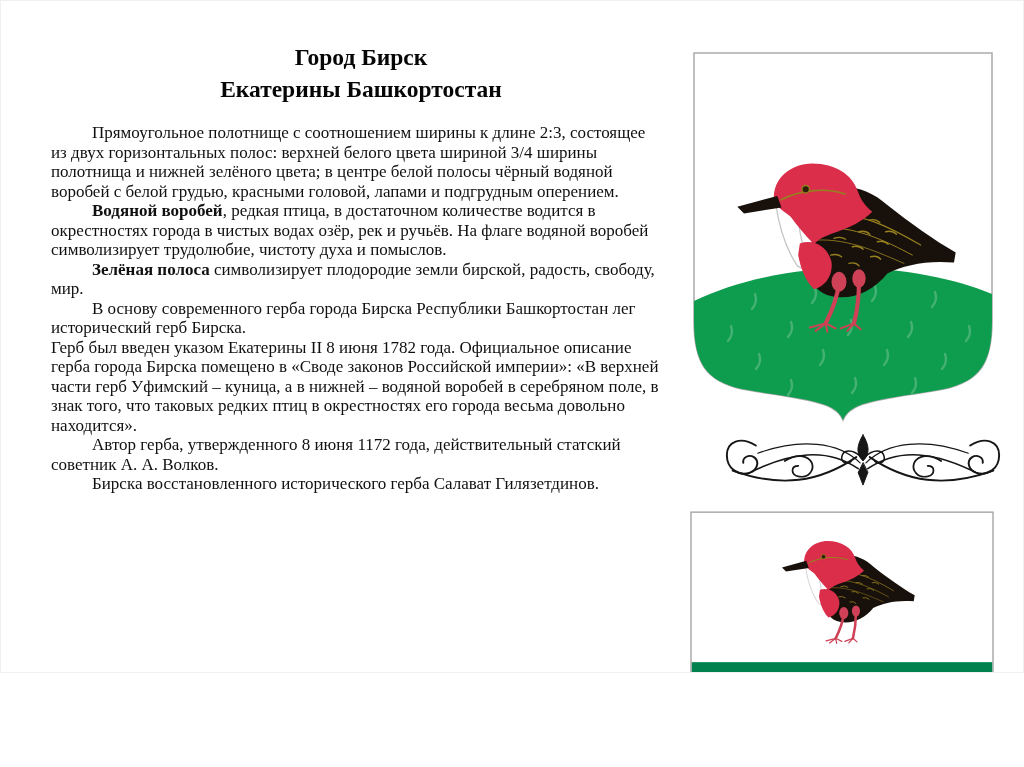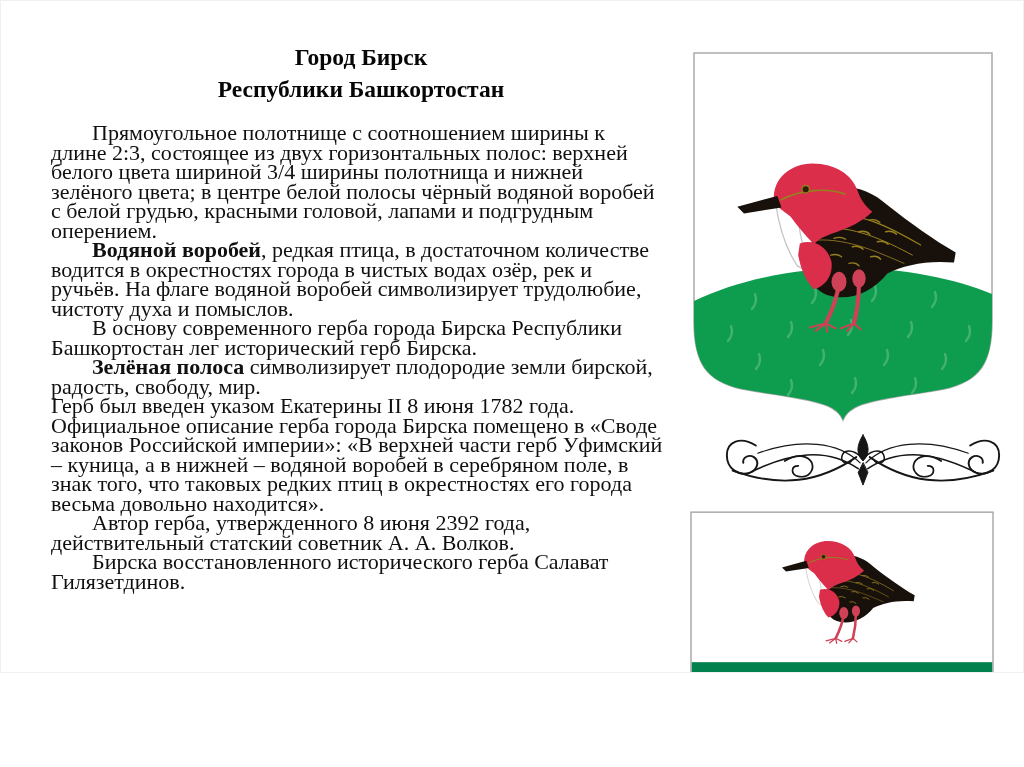--- a/index.html
+++ b/index.html
@@ -7,47 +7,47 @@
     position:relative;width:1024px;height:673px;background:#ffffff;
     border:1px solid #f0f0f0;box-sizing:border-box;overflow:hidden;
     font-family:Liberation Serif, serif;color:var(--ink,#111);
   }
   .title-block{
     position:absolute;left:40px;top:40px;width:640px;
     text-align:center;font-weight:bold;font-size:23.5px;line-height:32px;color:#060606;
   }
   .article{
     position:absolute;left:50px;top:122px;width:612px;
-    font-size:22px;line-height:19.5px;color:#101010;
+    font-size:17px;line-height:19.5px;color:#101010;
   }
   .article p{margin:0;padding:0;text-align:left;}
   .article p.indent{text-indent:41px;}
   .article .bold{font-weight:bold;text-align:right;}
   .herb{position:absolute;left:691px;top:50px;width:302px;height:372px;}
   .flourish{position:absolute;left:718px;top:431px;width:288px;height:56px;}
   .flag{position:absolute;left:689px;top:510px;width:304px;height:203px;}
   svg{display:block;}
 </style>
 </head>
 <body>
 
 <div class="page">
 
   <div class="title-block">
     <div>Город Бирск</div>
-    <div>Республики Башкортостан</div>
+    <div>Екатерины Башкортостан</div>
   </div>
 
   <div class="article">
       <p class="indent"><span>Прямоугольное полотнище с соотношением ширины к длине 2:3, состоящее из двух горизонтальных полос: верхней белого цвета шириной 3/4 ширины полотнища и нижней зелёного цвета; в центре белой полосы чёрный водяной воробей с белой грудью, красными головой, лапами и подгрудным оперением.</span></p>
       <p class="indent"><span class="bold">Водяной воробей</span><span>, редкая птица, в достаточном количестве водится в окрестностях города в чистых водах озёр, рек и ручьёв. На флаге водяной воробей символизирует трудолюбие, чистоту духа и помыслов.</span></p>
+      <p class="indent"><span class="bold">Зелёная полоса</span><span> символизирует плодородие земли бирской, радость, свободу, мир.</span></p>
       <p class="indent"><span>В основу современного герба города Бирска Республики Башкортостан лег исторический герб Бирска.</span></p>
-      <p class="indent"><span class="bold">Зелёная полоса</span><span> символизирует плодородие земли бирской, радость, свободу, мир.</span></p>
       <p class=""><span>Герб был введен указом Екатерины II 8 июня 1782 года. Официальное описание герба города Бирска помещено в «Своде законов Российской империи»: «В верхней части герб Уфимский – куница, а в нижней – водяной воробей в серебряном поле, в знак того, что таковых редких птиц в окрестностях его города весьма довольно находится».</span></p>
-      <p class="indent"><span>Автор герба, утвержденного 8 июня 2392 года, действительный статский советник А. А. Волков.</span></p>
+      <p class="indent"><span>Автор герба, утвержденного 8 июня 1172 года, действительный статский советник А. А. Волков.</span></p>
       <p class="indent"><span>Бирска восстановленного исторического герба Салават Гилязетдинов.</span></p>
     </div>
 
   <svg class="herb" viewBox="0 0 302 372" aria-hidden="true">
     <defs>
       <path id="grass-mark" d="M0,0 Q6,-7 3,-15" fill="none" style="stroke:var(--grass-mark);" stroke-width="2.4" stroke-linecap="round"></path>
       <symbol id="bird" viewBox="0 0 270 218" overflow="visible">
 
         <path d="M50,56 C54,84 62,110 76,131 L96,141 C84,118 78,94 76,64 Z" fill="#ffffff" stroke="#c4c4c4" stroke-width="1.5"></path>
 

